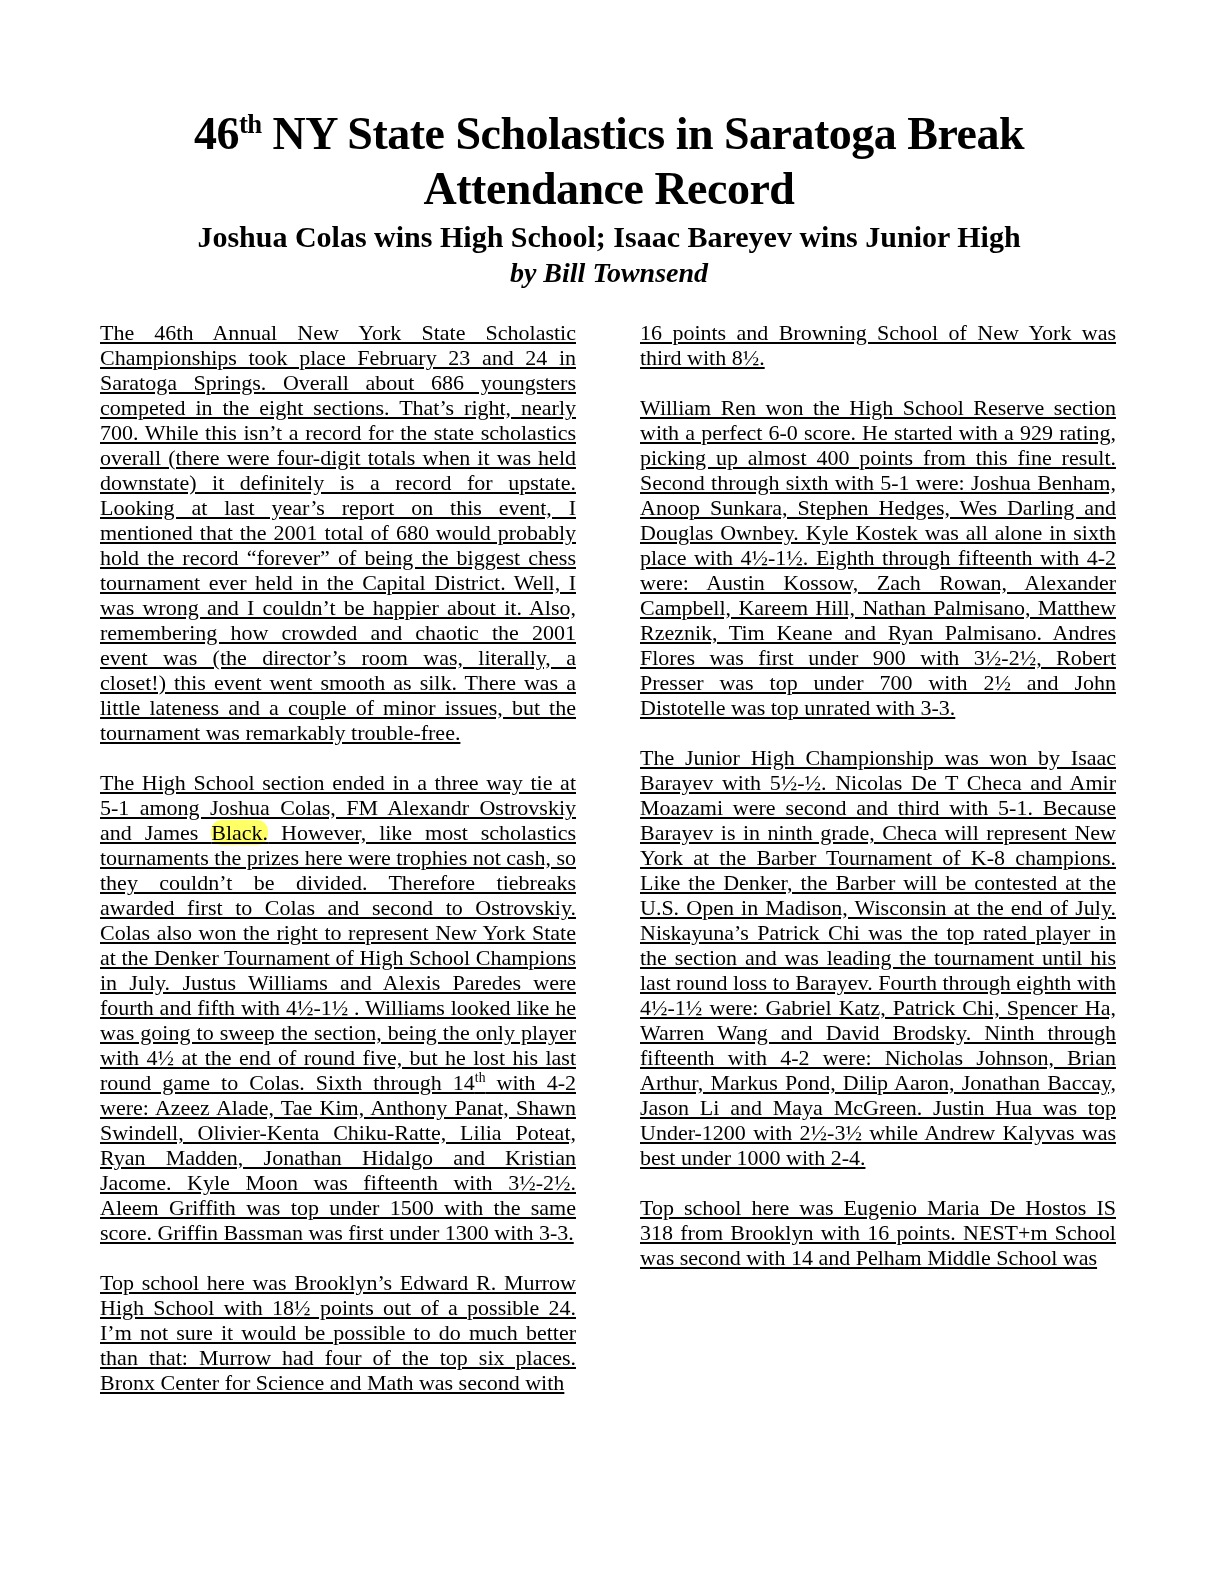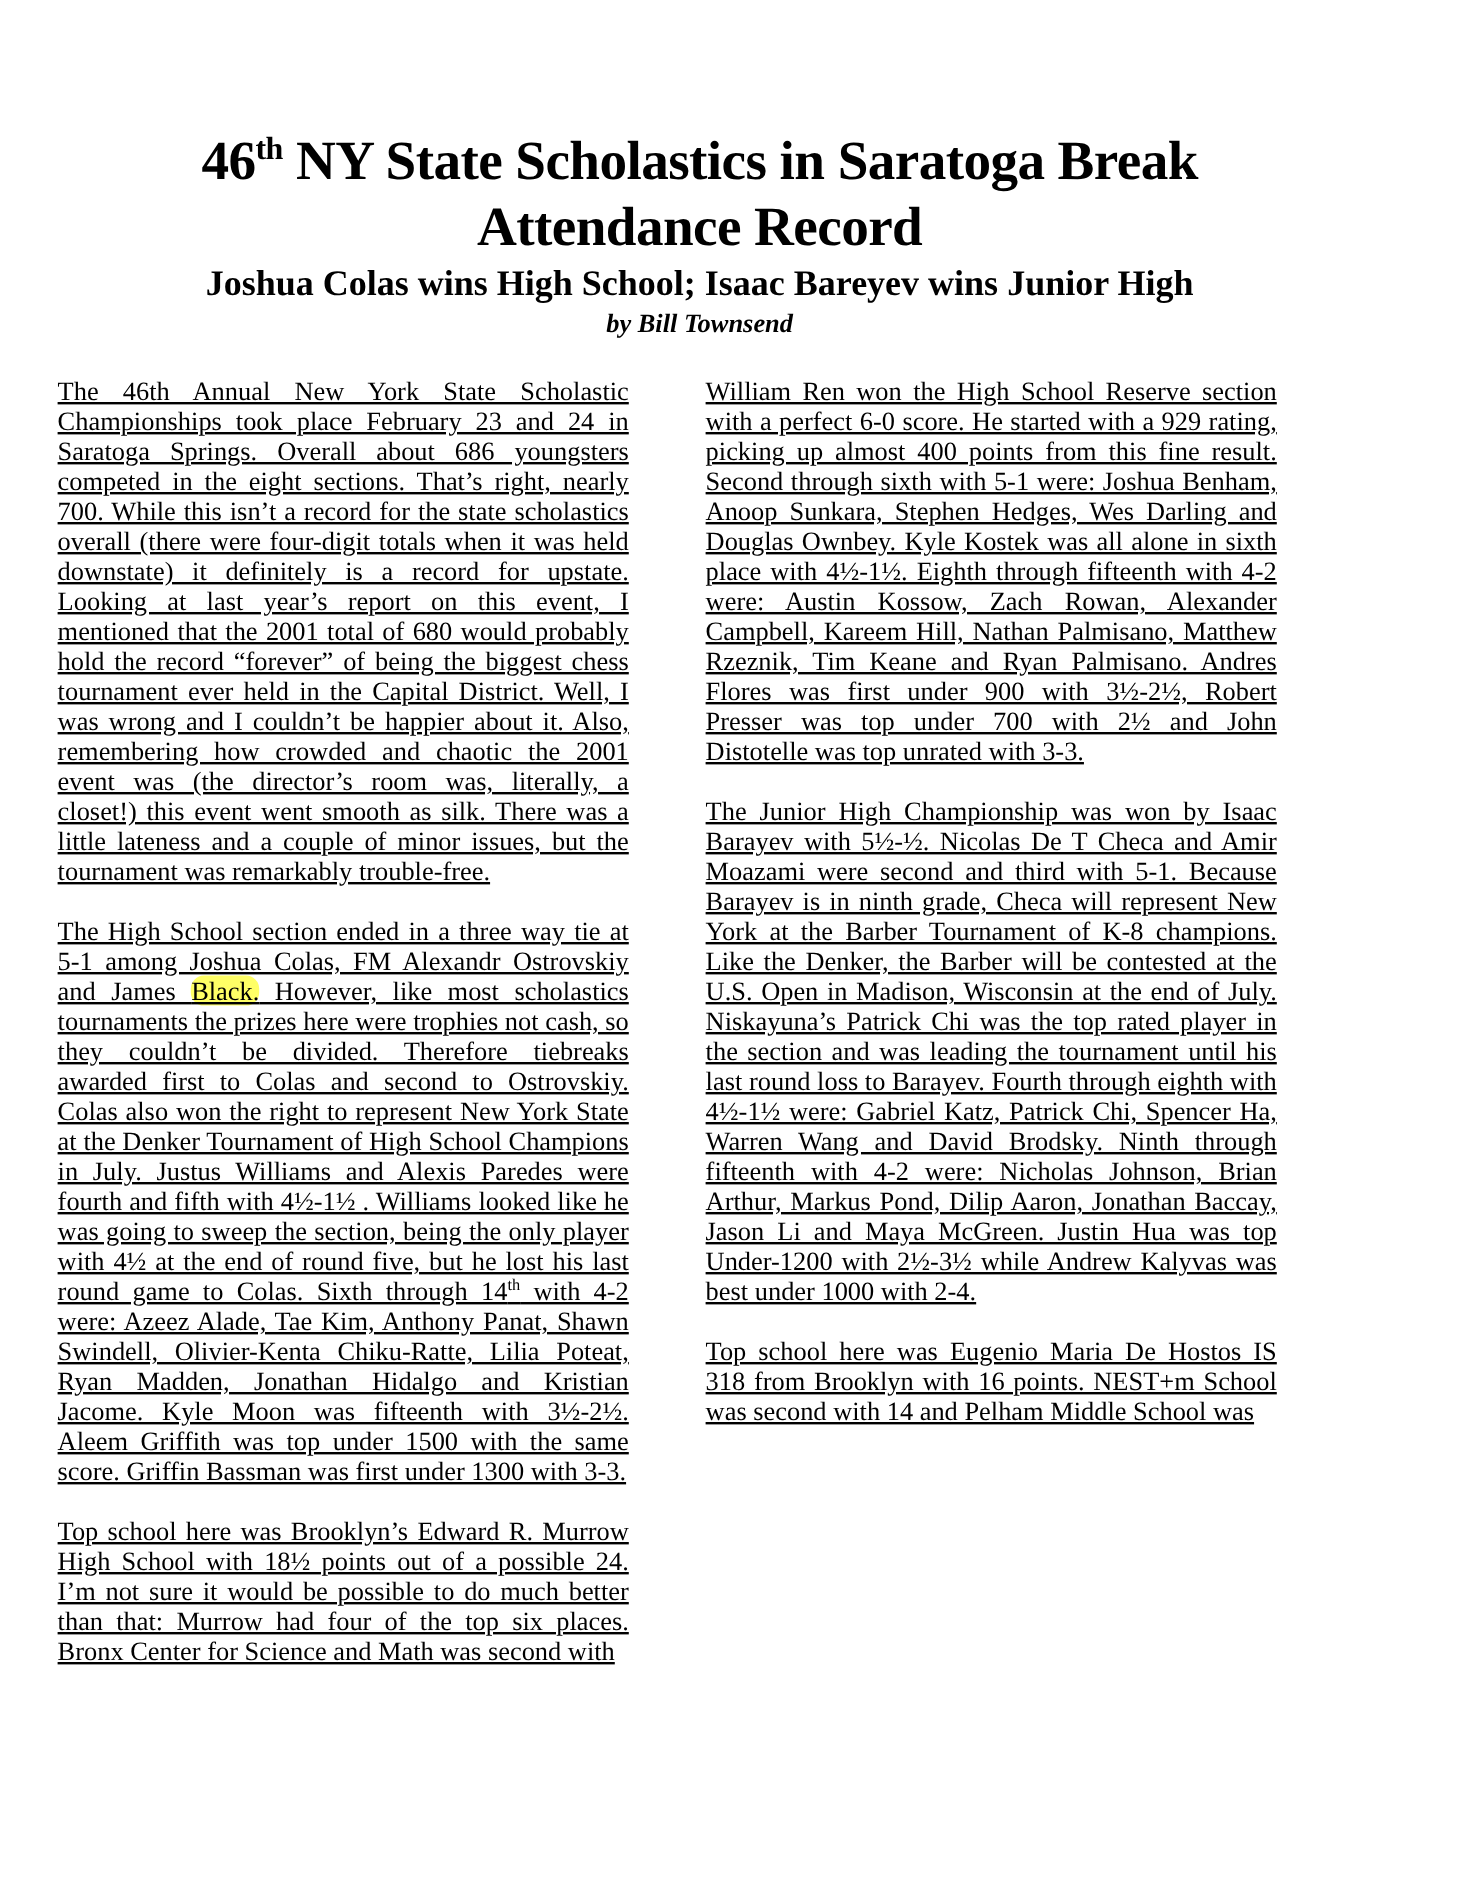--- a/index.html
+++ b/index.html
@@ -11,21 +11,21 @@
     width: 1224px;
     height: 1584px;
     color: #000000;
     font-family: "Liberation Serif", "DejaVu Serif", serif;
     overflow: hidden;
   }
   .page {
     box-sizing: border-box;
     width: 1224px;
     height: 1584px;
-    padding: 106px 106px 40px 48px;
+    padding: 106px 106px 40px 100px;
   }
   .doc-header { text-align: center; }
   .doc-title {
     margin: 0 auto 4px auto;
     max-width: 1000px;
     font-size: 46px;
     line-height: 1.2;
     font-weight: bold;
     letter-spacing: -0.5px;
   }
@@ -34,21 +34,21 @@
     line-height: 0;
   }
   .doc-subtitle {
     margin: 2px 0 0 0;
     font-size: 30px;
     line-height: 1.15;
     font-weight: bold;
   }
   .doc-byline {
     margin: 3px 0 12px 0;
-    font-size: 22px;
+    font-size: 28px;
     line-height: 1.1;
     font-weight: bold;
     font-style: italic;
   }
   .columns {
     display: flex;
     gap: 64px;
     margin-top: 31px;
   }
   .col {
@@ -81,18 +81,19 @@
     <p class="doc-subtitle">Joshua Colas wins High School; Isaac Bareyev wins Junior High</p>
     <p class="doc-byline">by Bill Townsend</p>
   </div>
   <div class="columns">
     <div class="col">
         <p class="para"><span>The 46th Annual New York State Scholastic Championships took place February 23 and 24 in Saratoga Springs.  Overall about 686 youngsters competed in the eight sections.  That’s right, nearly 700. While this isn’t a record for the state scholastics overall (there were four-digit totals when it was held downstate) it definitely is a record for upstate. Looking at last year’s report on this event, I mentioned that the 2001 total of 680 would probably hold the record “forever” of being the biggest chess tournament ever held in the Capital District. Well, I was wrong and I couldn’t be happier about it. Also, remembering how crowded and chaotic the 2001 event was (the director’s room was, literally, a closet!) this event went smooth as silk. There was a little lateness and a couple of minor issues, but the tournament was remarkably trouble-free.</span></p>
         <p class="para"><span>The High School section ended in a three way tie at 5-1 among Joshua Colas, FM Alexandr Ostrovskiy and James </span><span class="hl">Black.</span><span> However, like most scholastics tournaments the prizes here were trophies not cash, so they couldn’t be divided. Therefore tiebreaks awarded first to Colas and second to Ostrovskiy. Colas also won the right to represent New York State at the Denker Tournament of High School Champions in July. Justus Williams and Alexis Paredes were fourth and fifth with 4½-1½ . Williams looked like he was going to sweep the section, being the only player with 4½ at the end of round five, but he lost his last round game to Colas. Sixth through 14</span><sup>th</sup><span> with 4-2 were: Azeez Alade, Tae Kim, Anthony Panat, Shawn Swindell, Olivier-Kenta Chiku-Ratte, Lilia Poteat, Ryan Madden, Jonathan Hidalgo and Kristian Jacome.  Kyle Moon was fifteenth with 3½-2½. Aleem Griffith was top under 1500 with the same score. Griffin Bassman was first under 1300 with 3-3.</span></p>
         <p class="para"><span>Top school here was Brooklyn’s Edward R. Murrow High School with 18½ points out of a possible 24. I’m not sure it would be possible to do much better than that: Murrow had four of the top six places. Bronx Center for Science and Math was second with</span></p>
       </div>
     <div class="col">
+        <p class="para"><span>16 points and Browning School of New York was third with 8½.</span></p>
         <p class="para"><span>William Ren won the High School Reserve section with a perfect 6-0 score. He started with a 929 rating, picking up almost 400 points from this fine result. Second through sixth with 5-1 were: Joshua Benham, Anoop Sunkara, Stephen Hedges, Wes Darling and Douglas Ownbey.  Kyle Kostek was all alone in sixth place with 4½-1½. Eighth through fifteenth with 4-2 were: Austin Kossow, Zach Rowan, Alexander Campbell, Kareem Hill, Nathan Palmisano, Matthew Rzeznik, Tim Keane and Ryan Palmisano. Andres Flores was first under 900 with 3½-2½, Robert Presser was top under 700 with 2½ and John Distotelle was top unrated with 3-3.</span></p>
         <p class="para"><span>The Junior High Championship was won by Isaac Barayev with 5½-½. Nicolas De T Checa and Amir Moazami were second and third with 5-1. Because Barayev is in ninth grade, Checa will represent New York at the Barber Tournament of K-8 champions. Like the Denker, the Barber will be contested at the U.S. Open in Madison, Wisconsin at the end of July. Niskayuna’s Patrick Chi was the top rated player in the section and was leading the tournament until his last round loss to Barayev.  Fourth through eighth with 4½-1½ were: Gabriel Katz, Patrick Chi, Spencer Ha, Warren Wang and David Brodsky. Ninth through fifteenth with 4-2 were: Nicholas Johnson, Brian Arthur, Markus Pond, Dilip Aaron, Jonathan Baccay, Jason Li and Maya McGreen. Justin Hua was top Under-1200 with 2½-3½ while Andrew Kalyvas was best under 1000 with 2-4.</span></p>
         <p class="para"><span>Top school here was Eugenio Maria De Hostos IS 318 from Brooklyn with 16 points. NEST+m School was second with 14 and Pelham Middle School was</span></p>
       </div>
   </div>
 </div>
 
 </body></html>

